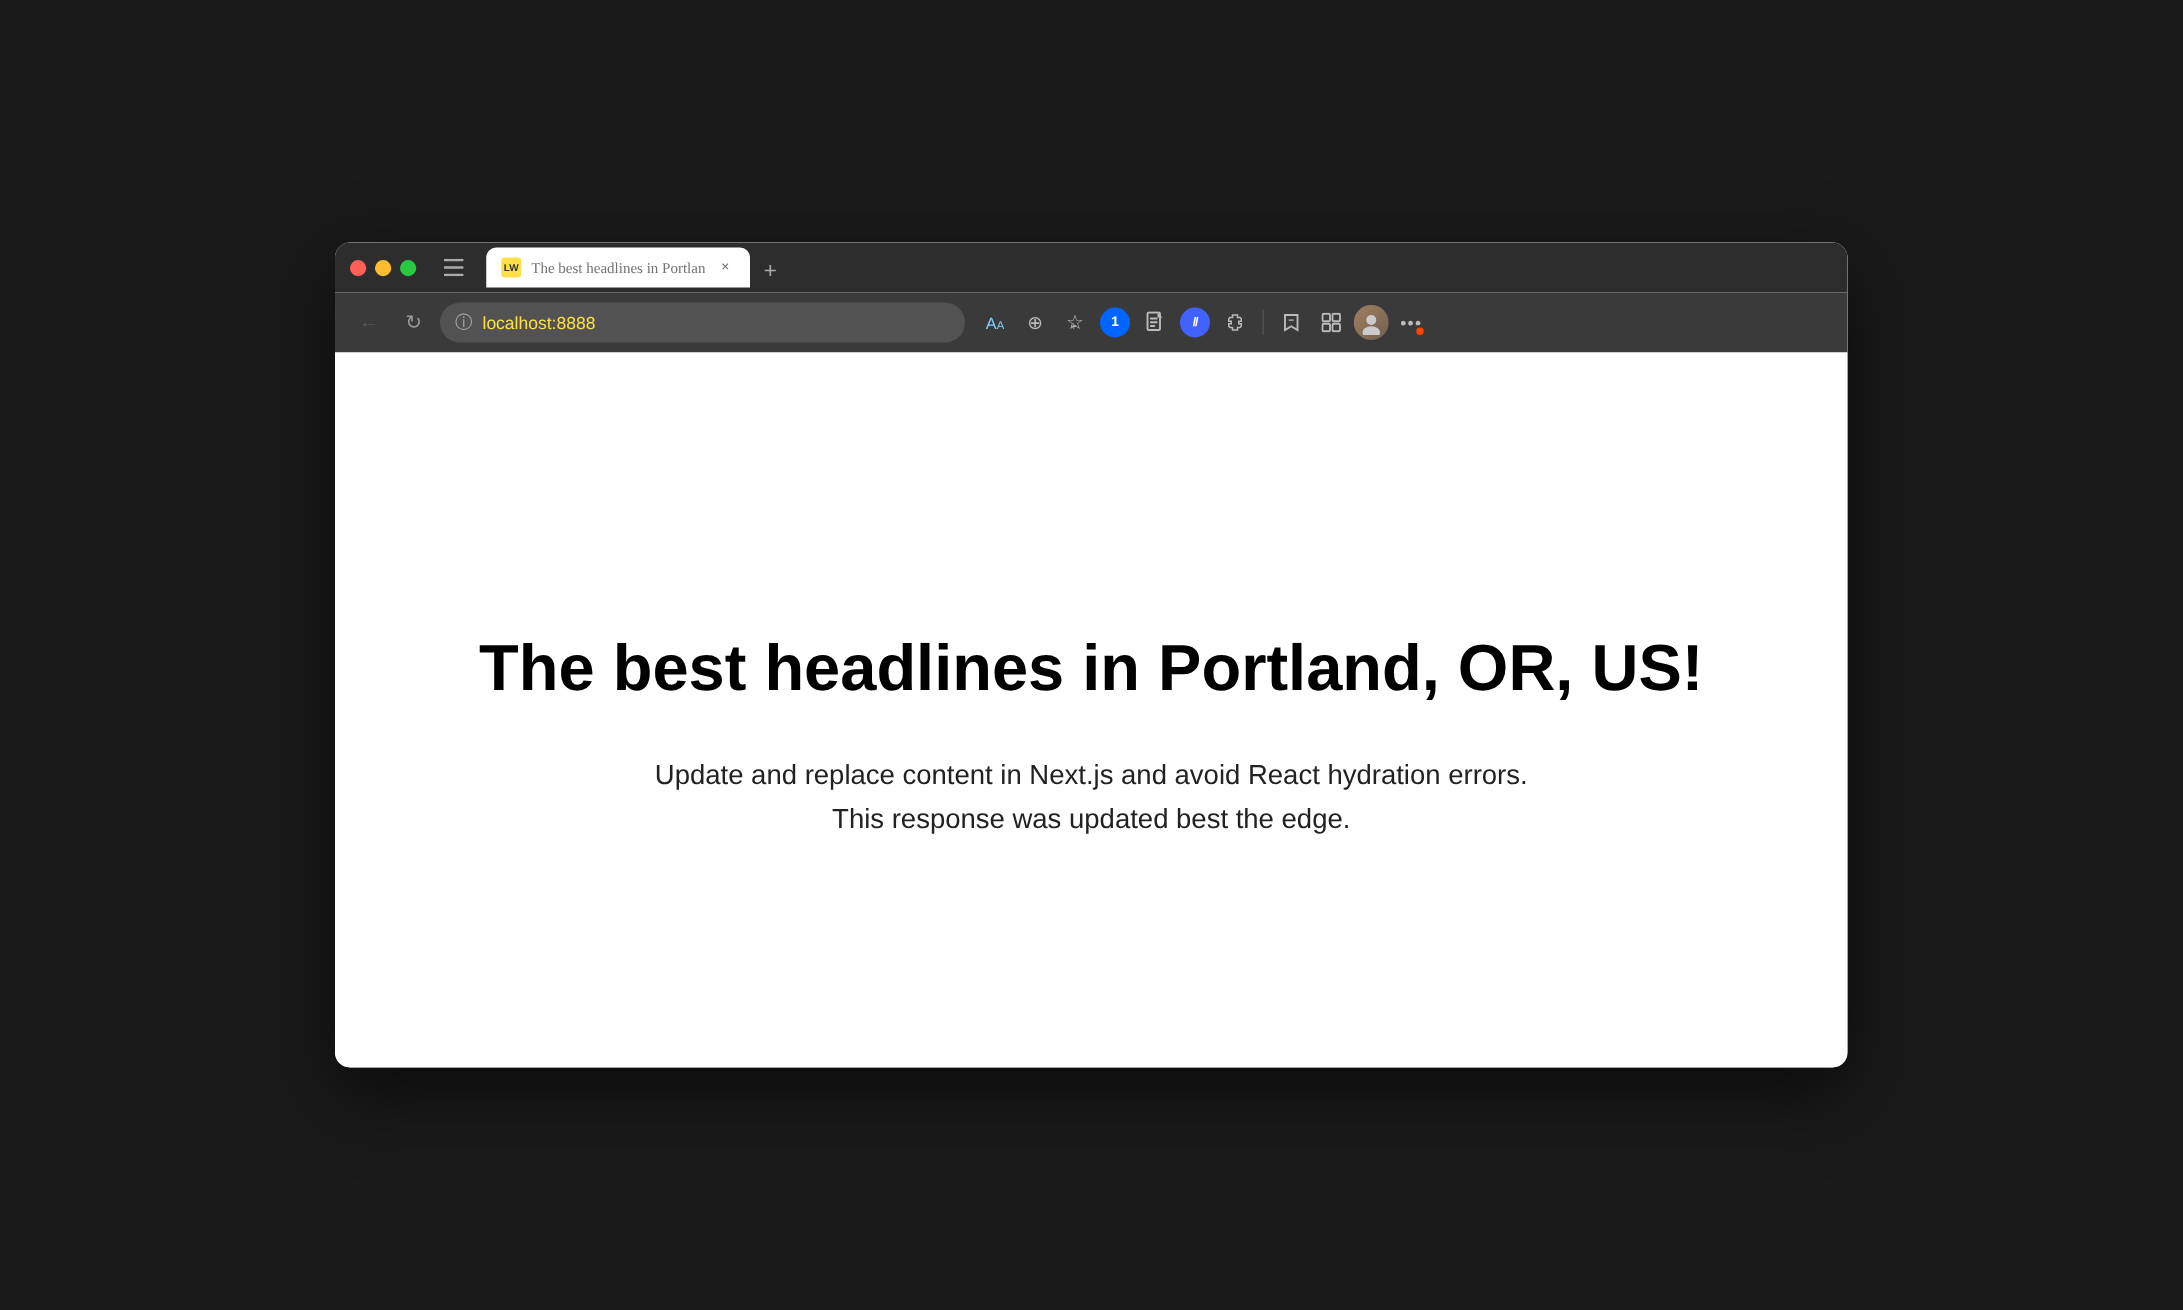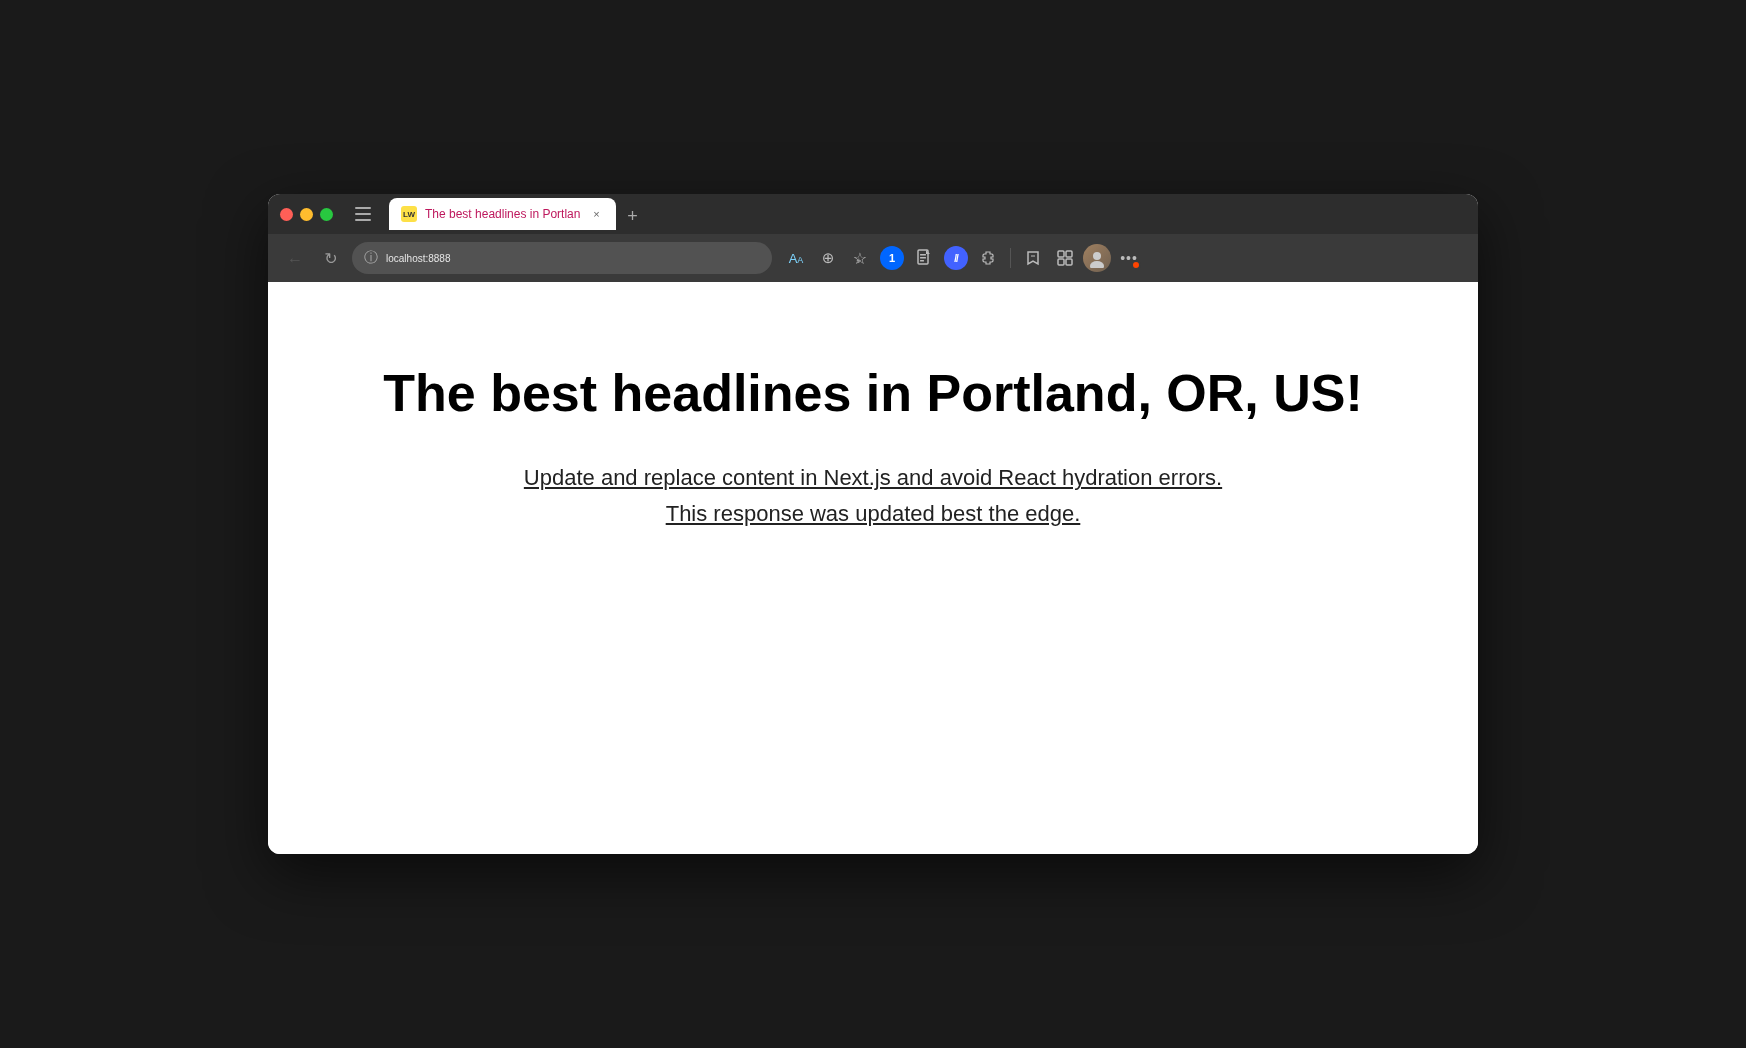--- a/index.html
+++ b/index.html
@@ -102,21 +102,21 @@
 
     .tab-title {
       font-size: 12px;
       color: #222;
       white-space: nowrap;
       overflow: hidden;
       text-overflow: ellipsis;
       flex: 1;
     }
 
-    .tab.active .tab-title { color: #be185d; }
+    .tab.active .tab-title { color: #737373; font-family: Liberation Serif, serif; }
 
     .tab-close {
       width: 16px;
       height: 16px;
       border-radius: 50%;
       display: flex;
       align-items: center;
       justify-content: center;
       color: #666;
       font-size: 11px;
@@ -172,22 +172,22 @@
       max-width: 420px;
     }
 
     .address-info-icon {
       color: #aaa;
       font-size: 14px;
       flex-shrink: 0;
     }
 
     .address-text {
-      font-size: 10px;
-      color: #e5e5e5;
+      font-size: 14px;
+      color: #fde047;
       flex: 1;
     }
 
     .toolbar-icons {
       display: flex;
       align-items: center;
       gap: 4px;
       margin-left: 4px;
     }
 
@@ -272,41 +272,40 @@
       border: 2px solid #3a3a3a;
     }
 
     
     .page-content {
       flex: 1;
       background: #ffffff;
       display: flex;
       flex-direction: column;
       align-items: center;
-      justify-content: flex-start;
+      justify-content: center;
       padding: 80px 40px 40px;
       text-align: center;
     }
 
     .page-heading {
       font-size: 52px;
       font-weight: 800;
       color: #000000;
       line-height: 1.2;
       margin-bottom: 36px;
       font-family: -apple-system, BlinkMacSystemFont, 'Helvetica Neue', sans-serif;
     }
 
     .page-description {
       font-size: 22px;
       color: #222222;
       line-height: 1.6;
       max-width: 800px;
       font-family: -apple-system, BlinkMacSystemFont, 'Helvetica Neue', sans-serif;
-      text-decoration: underline;
     }
   </style>
 </head>
 <body>
 
 <div class="browser-window">
 
   <div class="title-bar">
     <div class="traffic-lights">
       <div class="traffic-light close"></div>

